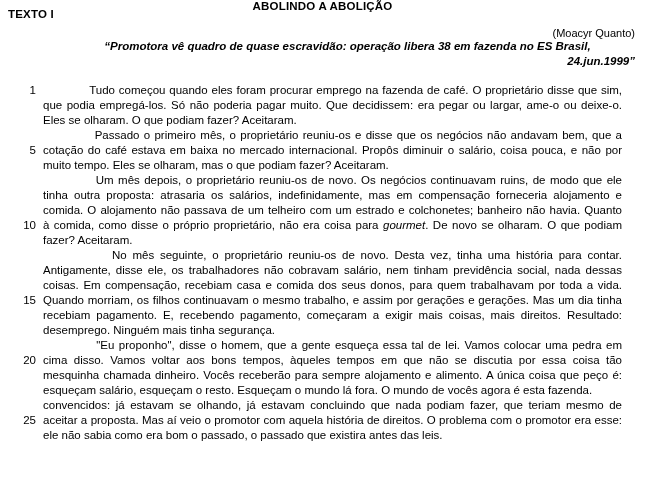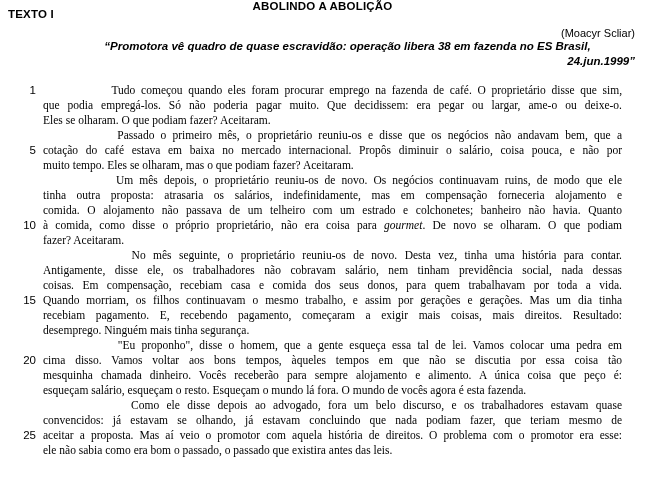--- a/index.html
+++ b/index.html
@@ -83,40 +83,39 @@
   }
   .linetext {
     position: absolute;
     left: 43px;
     right: 23px;
     top: 0;
     line-height: 15px;
     text-align: justify;
     text-align-last: justify;
     white-space: pre-wrap;
-    font-family: Liberation Serif, serif;
   }
   
   .linetext.noj {
     text-align: left;
     text-align-last: left;
   }
   .ital { font-style: italic; }
 </style>
 </head>
 <body>
 
 <div class="page">
 
   <div class="header-row">
     <div class="doc-label">TEXTO I</div>
     <div class="doc-title">ABOLINDO A ABOLIÇÃO</div>
   </div>
 
-  <div class="author-line">(Moacyr Scliar)</div>
+  <div class="author-line">(Moacyr Quanto)</div>
 
   <div class="subtitle-block">
     <div class="subtitle-line-1">“Promotora vê quadro de quase escravidão: operação libera 38 em fazenda no ES Brasil,</div>
     <div class="subtitle-line-2">24.jun.1999”</div>
   </div>
 
   <div class="body-block" id="body-block">
       <div class="text-line">
         <span class="lineno">1</span>
         <span class="linetext">            Tudo começou quando eles foram procurar emprego na fazenda de café. O proprietário disse que sim,</span>
@@ -196,24 +195,20 @@
       <div class="text-line">
         <span class="lineno"></span>
         <span class="linetext">mesquinha chamada dinheiro. Vocês receberão para sempre alojamento e alimento. A única coisa que peço é:</span>
       </div>
       <div class="text-line">
         <span class="lineno"></span>
         <span class="linetext noj">esqueçam salário, esqueçam o resto. Esqueçam o mundo lá fora. O mundo de vocês agora é esta fazenda.</span>
       </div>
       <div class="text-line">
         <span class="lineno"></span>
-        <span class="linetext">            Como ele disse depois ao advogado, fora um belo discurso, e os trabalhadores estavam quase</span>
-      </div>
-      <div class="text-line">
-        <span class="lineno"></span>
         <span class="linetext">convencidos: já estavam se olhando, já estavam concluindo que nada podiam fazer, que teriam mesmo de</span>
       </div>
       <div class="text-line">
         <span class="lineno">25</span>
         <span class="linetext">aceitar a proposta. Mas aí veio o promotor com aquela história de direitos. O problema com o promotor era esse:</span>
       </div>
       <div class="text-line">
         <span class="lineno"></span>
         <span class="linetext noj">ele não sabia como era bom o passado, o passado que existira antes das leis.</span>
       </div>

